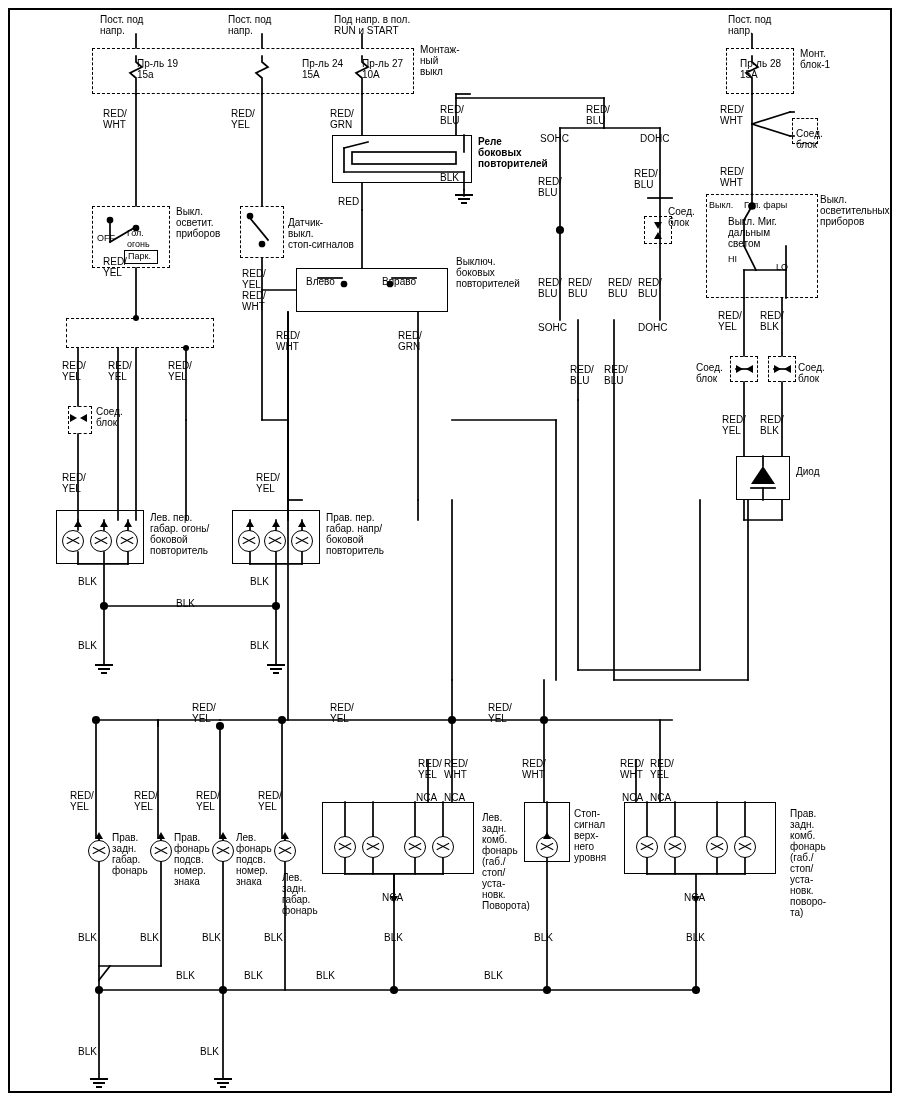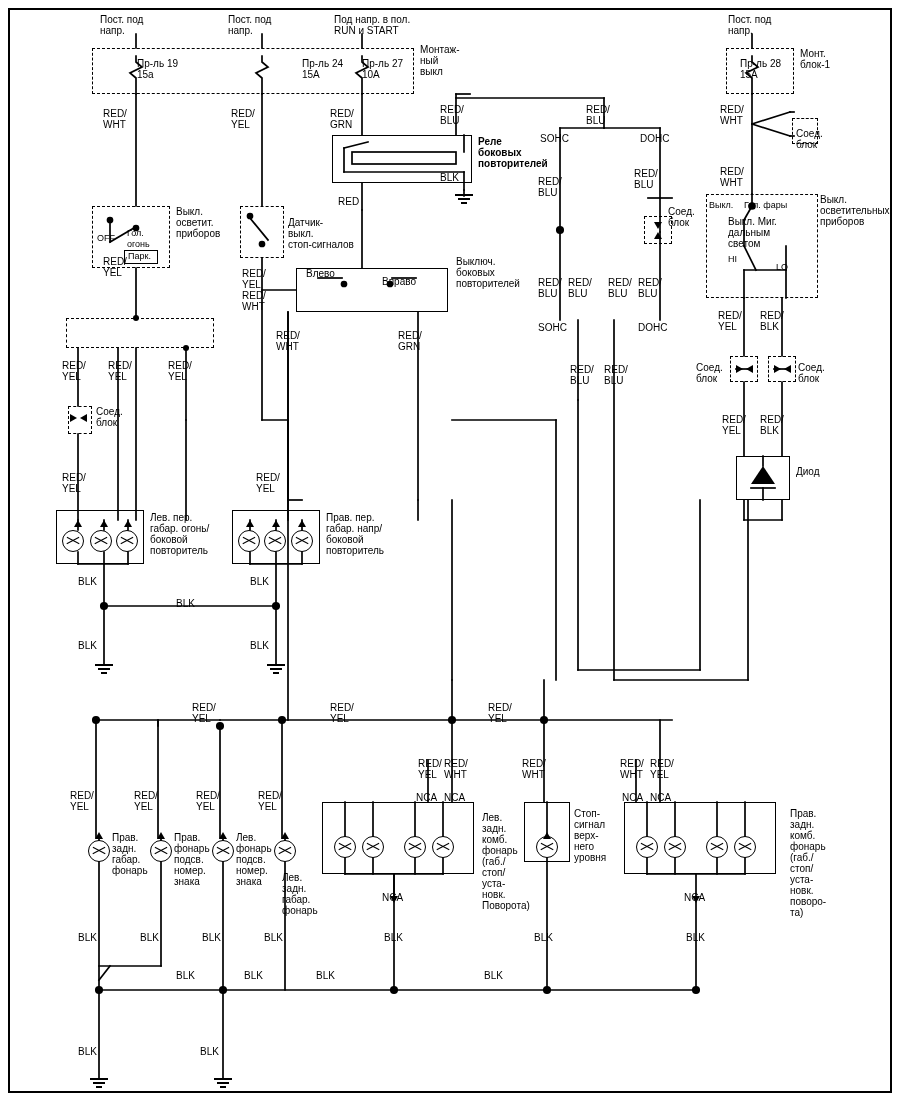--- a/index.html
+++ b/index.html
@@ -123,21 +123,21 @@
 выкл.
 стоп-сигналов</div>
   <div class="lbl" style="left:242px;top:268px;">RED/
 YEL</div>
   <div class="lbl" style="left:242px;top:290px;">RED/
 WHT</div>
   <div class="lbl" style="left:103px;top:256px;">RED/
 YEL</div>
 
   <div class="box" style="left:296px;top:268px;width:152px;height:44px;"></div>
-  <div class="lbl" style="left:306px;top:268px;text-align:right;">Влево</div>
+  <div class="lbl" style="left:306px;top:276px;text-align:right;">Влево</div>
   <div class="lbl" style="left:382px;top:276px;">Вправо</div>
   <div class="lbl" style="left:456px;top:256px;">Выключ.
 боковых
 повторителей</div>
   <div class="lbl" style="left:276px;top:330px;">RED/
 WHT</div>
   <div class="lbl" style="left:398px;top:330px;">RED/
 GRN</div>
 
   <div class="dash" style="left:66px;top:318px;width:148px;height:30px;"></div>

